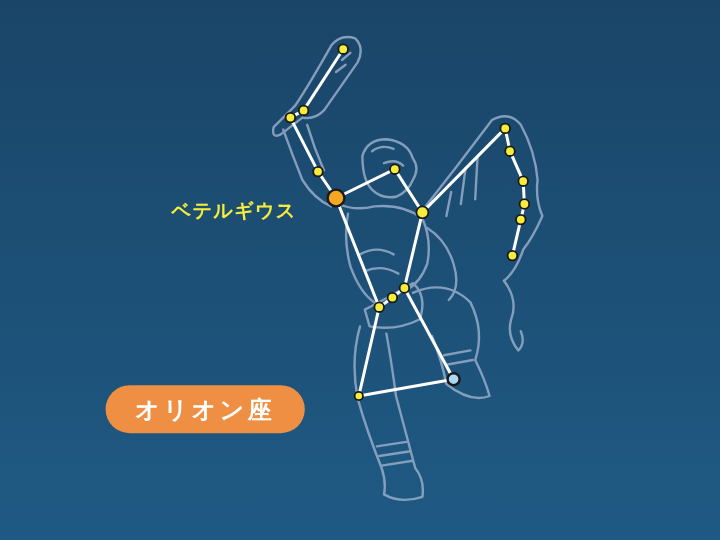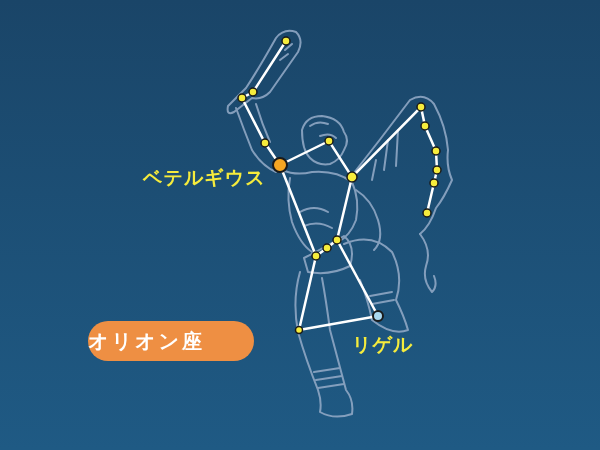--- a/index.html
+++ b/index.html
@@ -3,27 +3,27 @@
   <meta charset="utf-8">
   <style>
     html, body { margin: 0; padding: 0; }
     body { width: 600px; height: 450px; overflow: hidden; font-family: "DejaVu Sans", sans-serif; }
     #stage {
       position: relative; width: 600px; height: 450px;
       background: linear-gradient(180deg, #1a4568 0%, #1f5a84 100%);
     }
     #stage svg { position: absolute; left: 0; top: 0; }
     .label {
-      position: absolute; color: #f6ec3c; font-weight: bold; font-size: 19px;
+      position: absolute; color: #f6ec3c; font-weight: bold; font-size: 16px;
       letter-spacing: 1px; white-space: nowrap; line-height: 1;
     }
     .title-pill {
       position: absolute; left: 88px; top: 321px; width: 166px; height: 40px;
       background: #ee8f43; border-radius: 20px; color: #ffffff; font-weight: bold;
-      font-size: 20px; letter-spacing: 3px; display: flex; align-items: center; 
+      font-size: 20px; letter-spacing: 3px; display: flex; align-items: center; justify-content: center;
     }
   </style>
 </head>
 <body>
 
 <div id="stage">
   <svg width="600" height="450" viewBox="0 0 600 450">
     <g fill="none" stroke="#8fa7c4" stroke-width="2" stroke-linecap="round" stroke-linejoin="round" opacity="0.9">
 
       <path d="M276 38 Q284 28 296 32 Q304 40 298 52 L270 92 Q262 100 252 98 L234 112 Q226 116 228 106 L246 88 Q258 70 276 38 Z"></path>
@@ -84,18 +84,17 @@
       <circle cx="427" cy="213" r="4" fill="#f6ec3c"></circle>
       <circle cx="316" cy="256" r="4" fill="#f6ec3c"></circle>
       <circle cx="327" cy="248" r="4" fill="#f6ec3c"></circle>
       <circle cx="337" cy="240" r="4" fill="#f6ec3c"></circle>
       <circle cx="299" cy="330" r="3.5" fill="#f6ec3c"></circle>
       <circle cx="378" cy="316" r="5" fill="#a9d8f0" stroke-width="2"></circle>
     </g>
   </svg>
 
   <div class="label" style="left:143px; top:168px;">ベテルギウス</div>
-  <div class="label" style="left:352px; top:335px;">リゲル</div>
 
   <div class="title-pill">
     <span>オリオン座</span>
   </div>
 </div>
 
 </body></html>

